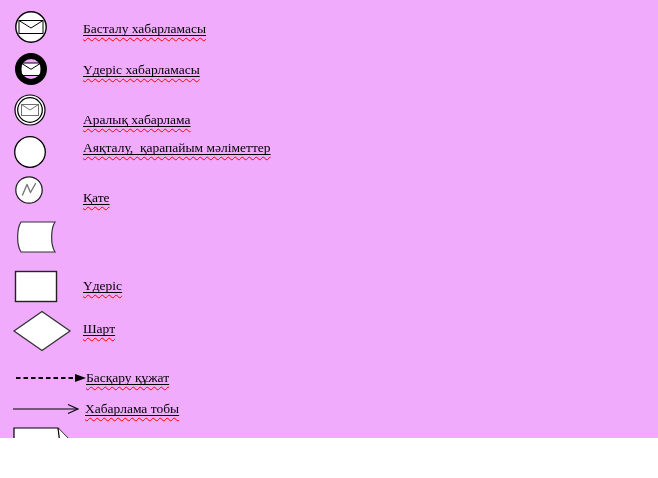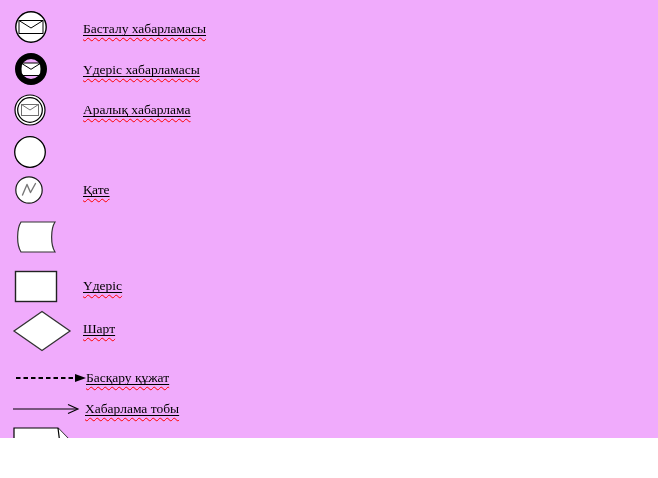--- a/index.html
+++ b/index.html
@@ -46,31 +46,32 @@
     <circle cx="18" cy="18" r="13" fill="none" stroke="#000" stroke-width="6"></circle>
   </svg>
   <span class="lbl" style="left:83px;top:62px"><span class="wavy">Үдеріс хабарламасы</span></span>
 
   <svg class="icon" style="left:12px;top:92px" width="36" height="36" viewBox="0 0 36 36">
     <circle cx="18" cy="18" r="15" fill="#fff" stroke="#000" stroke-width="1.2"></circle>
     <circle cx="18" cy="18" r="12.3" fill="none" stroke="#000" stroke-width="1.2"></circle>
     <rect x="9.5" y="12.5" width="17" height="11" fill="#fff" stroke="#707070" stroke-width="1"></rect>
     <polyline points="9.5,12.5 18,18 26.5,12.5" fill="none" stroke="#707070" stroke-width="1"></polyline>
   </svg>
-  <span class="lbl" style="left:83px;top:102px"><span class="wavy">Аралық хабарлама</span></span>
+  <span class="lbl" style="left:83px;top:112px"><span class="wavy">Аралық хабарлама</span></span>
 
   <svg class="icon" style="left:12px;top:134px" width="36" height="36" viewBox="0 0 36 36">
     <circle cx="18" cy="18" r="15.3" fill="#fff" stroke="#000" stroke-width="1.3"></circle>
   </svg>
+  <span class="lbl" style="left:83px;top:140px"><span class="wavy">Аяқталу,  қарапайым мәліметтер</span></span>
 
   <svg class="icon" style="left:13px;top:174px" width="32" height="32" viewBox="0 0 32 32">
     <circle cx="16" cy="16" r="13.2" fill="#fff" stroke="#1a1a1a" stroke-width="1.2"></circle>
     <polyline points="9.5,21 14,10.5 17.5,18.5 22.5,9.5" fill="none" stroke="#777" stroke-width="1.4" stroke-linejoin="round" stroke-linecap="round"></polyline>
   </svg>
-  <span class="lbl" style="left:83px;top:182px"><span class="wavy">Қате</span></span>
+  <span class="lbl" style="left:83px;top:190px"><span class="wavy">Қате</span></span>
 
   <svg class="icon" style="left:12px;top:220px" width="46" height="34" viewBox="0 0 46 34">
     <path d="M9,2 L43,2 C38.5,9 38.5,25 43,32 L9,32 C4.5,25 4.5,9 9,2 Z" fill="#fff" stroke="#333" stroke-width="1.2"></path>
   </svg>
 
   <svg class="icon" style="left:14px;top:270px" width="44" height="34" viewBox="0 0 44 34">
     <rect x="1.5" y="1.5" width="41" height="30" fill="#fff" stroke="#222" stroke-width="1.4"></rect>
   </svg>
   <span class="lbl" style="left:83px;top:278px"><span class="wavy">Үдеріс</span></span>
 

